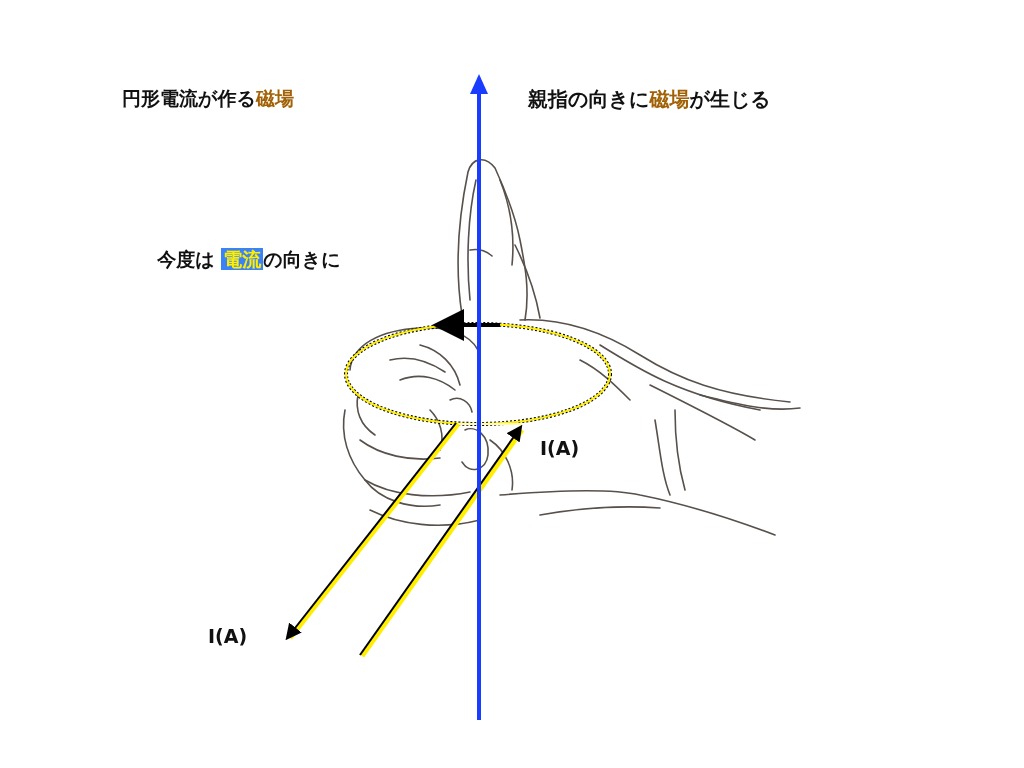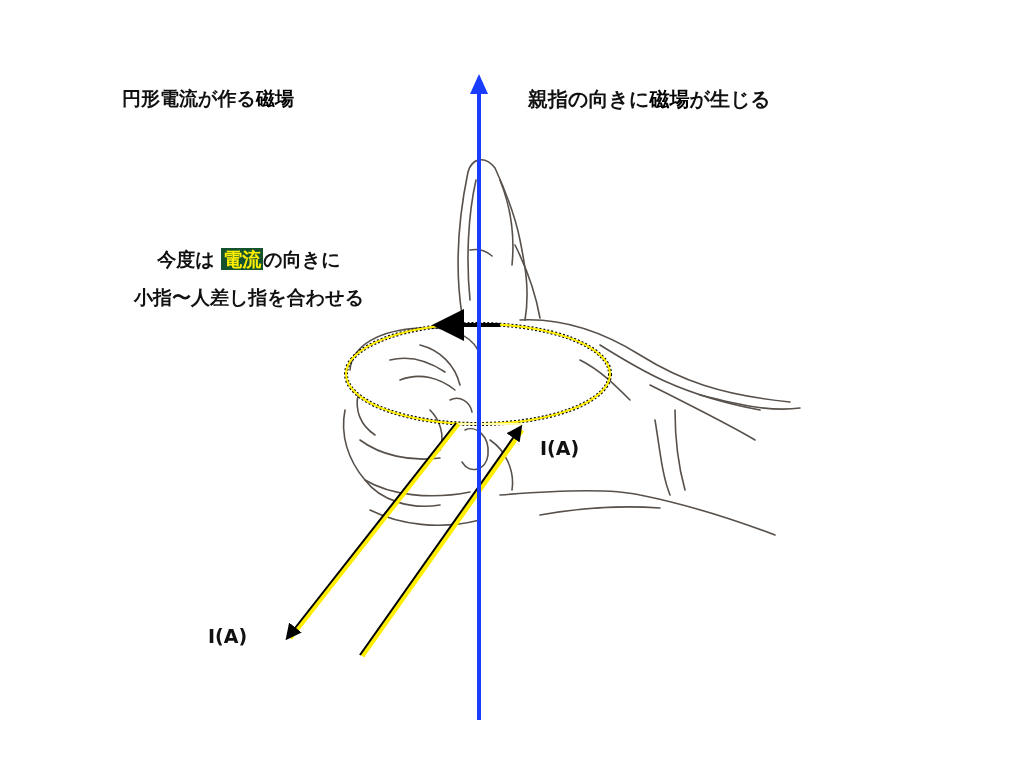--- a/index.html
+++ b/index.html
@@ -1,23 +1,23 @@
 <!DOCTYPE html>
 <html><head>
   <meta charset="utf-8">
   <style>
     html, body { margin: 0; padding: 0; background: #ffffff; }
     body { width: 1024px; height: 768px; position: relative; overflow: hidden;
            font-family: "DejaVu Sans", "Liberation Sans", sans-serif; }
     .label { position: absolute; font-weight: bold; color: #111; white-space: nowrap; }
-    .blue { color: #000000; }
+    .blue { color: #a16207; }
     .title-left { left: 122px; top: 86px; font-size: 19px; }
     .title-right { left: 528px; top: 86px; font-size: 20px; }
     .note { left: 104px; top: 240px; font-size: 19px; line-height: 38px; text-align: center; width: 290px; }
-    .hl { background: #14532d; color: #ffee00; padding: 0 2px; }
+    .hl { background: #3b82f6; color: #ffee00; padding: 0 2px; }
     .current-right { left: 540px; top: 437px; font-size: 19px; }
     .current-left { left: 208px; top: 625px; font-size: 19px; }
     svg.canvas { position: absolute; left: 0; top: 0; }
   </style>
 </head>
 <body>
 
 <svg class="canvas" width="1024" height="768" viewBox="0 0 1024 768">
   <defs>
     <marker id="arrBlack" markerWidth="8" markerHeight="8" refX="6" refY="4" orient="auto">
@@ -88,17 +88,16 @@
 
 <div class="label title-right">
   <span>親指の向きに</span><span class="blue">磁場</span><span>が生じる</span>
 </div>
 
 <div class="label note">
   <div>
     <span>今度は</span>
     <span class="hl">電流</span><span>の向きに</span>
   </div>
-  <div>小指〜人差し指を合わせる</div>
 </div>
 
 <div class="label current-right">I(A)</div>
 <div class="label current-left">I(A)</div>
 
 </body></html>

